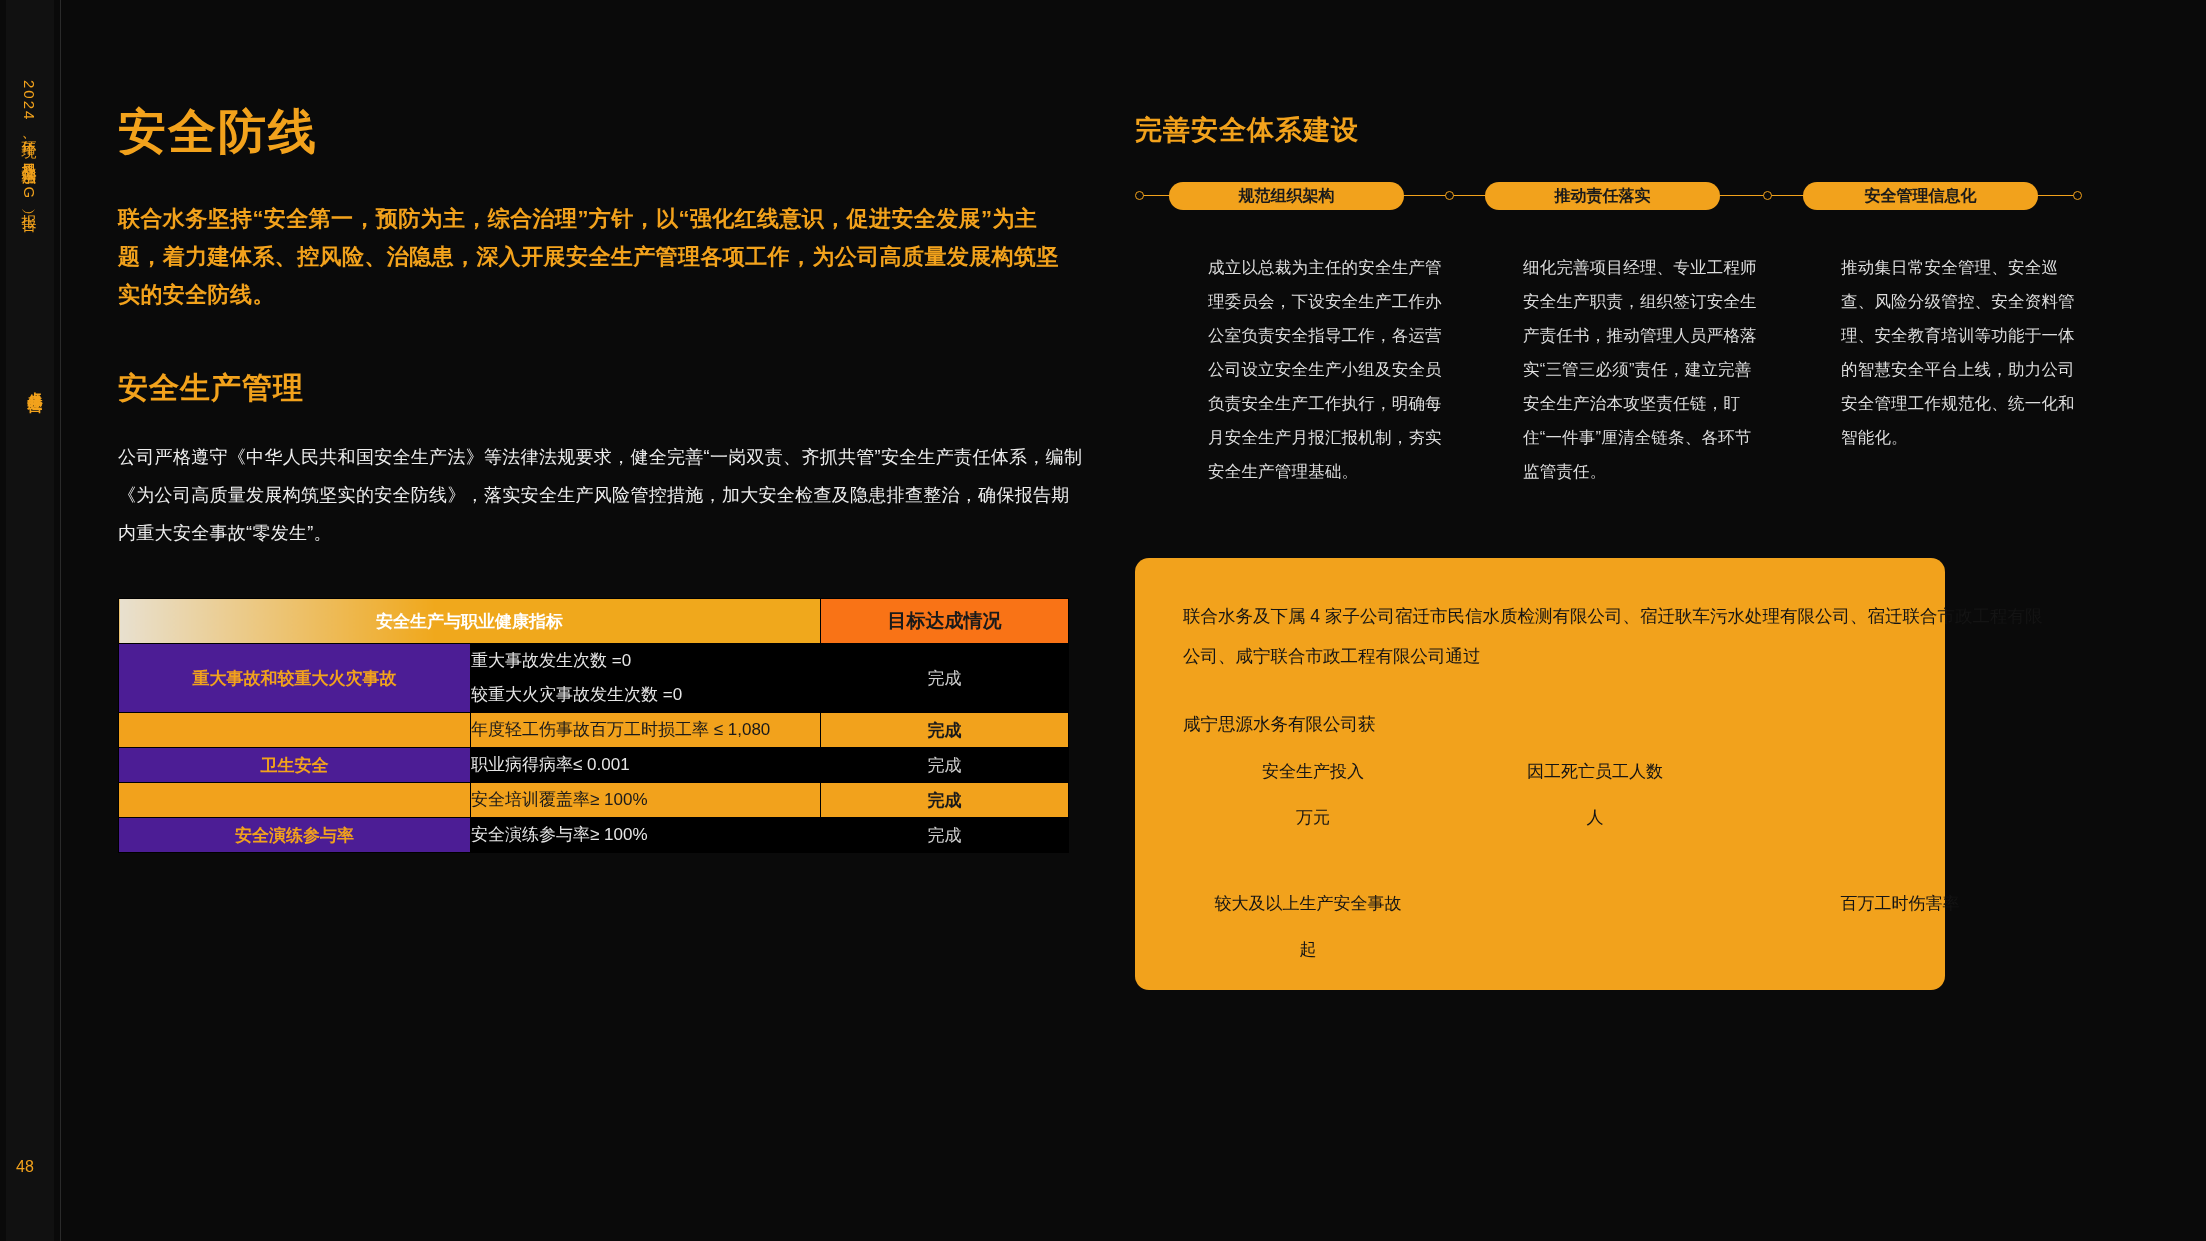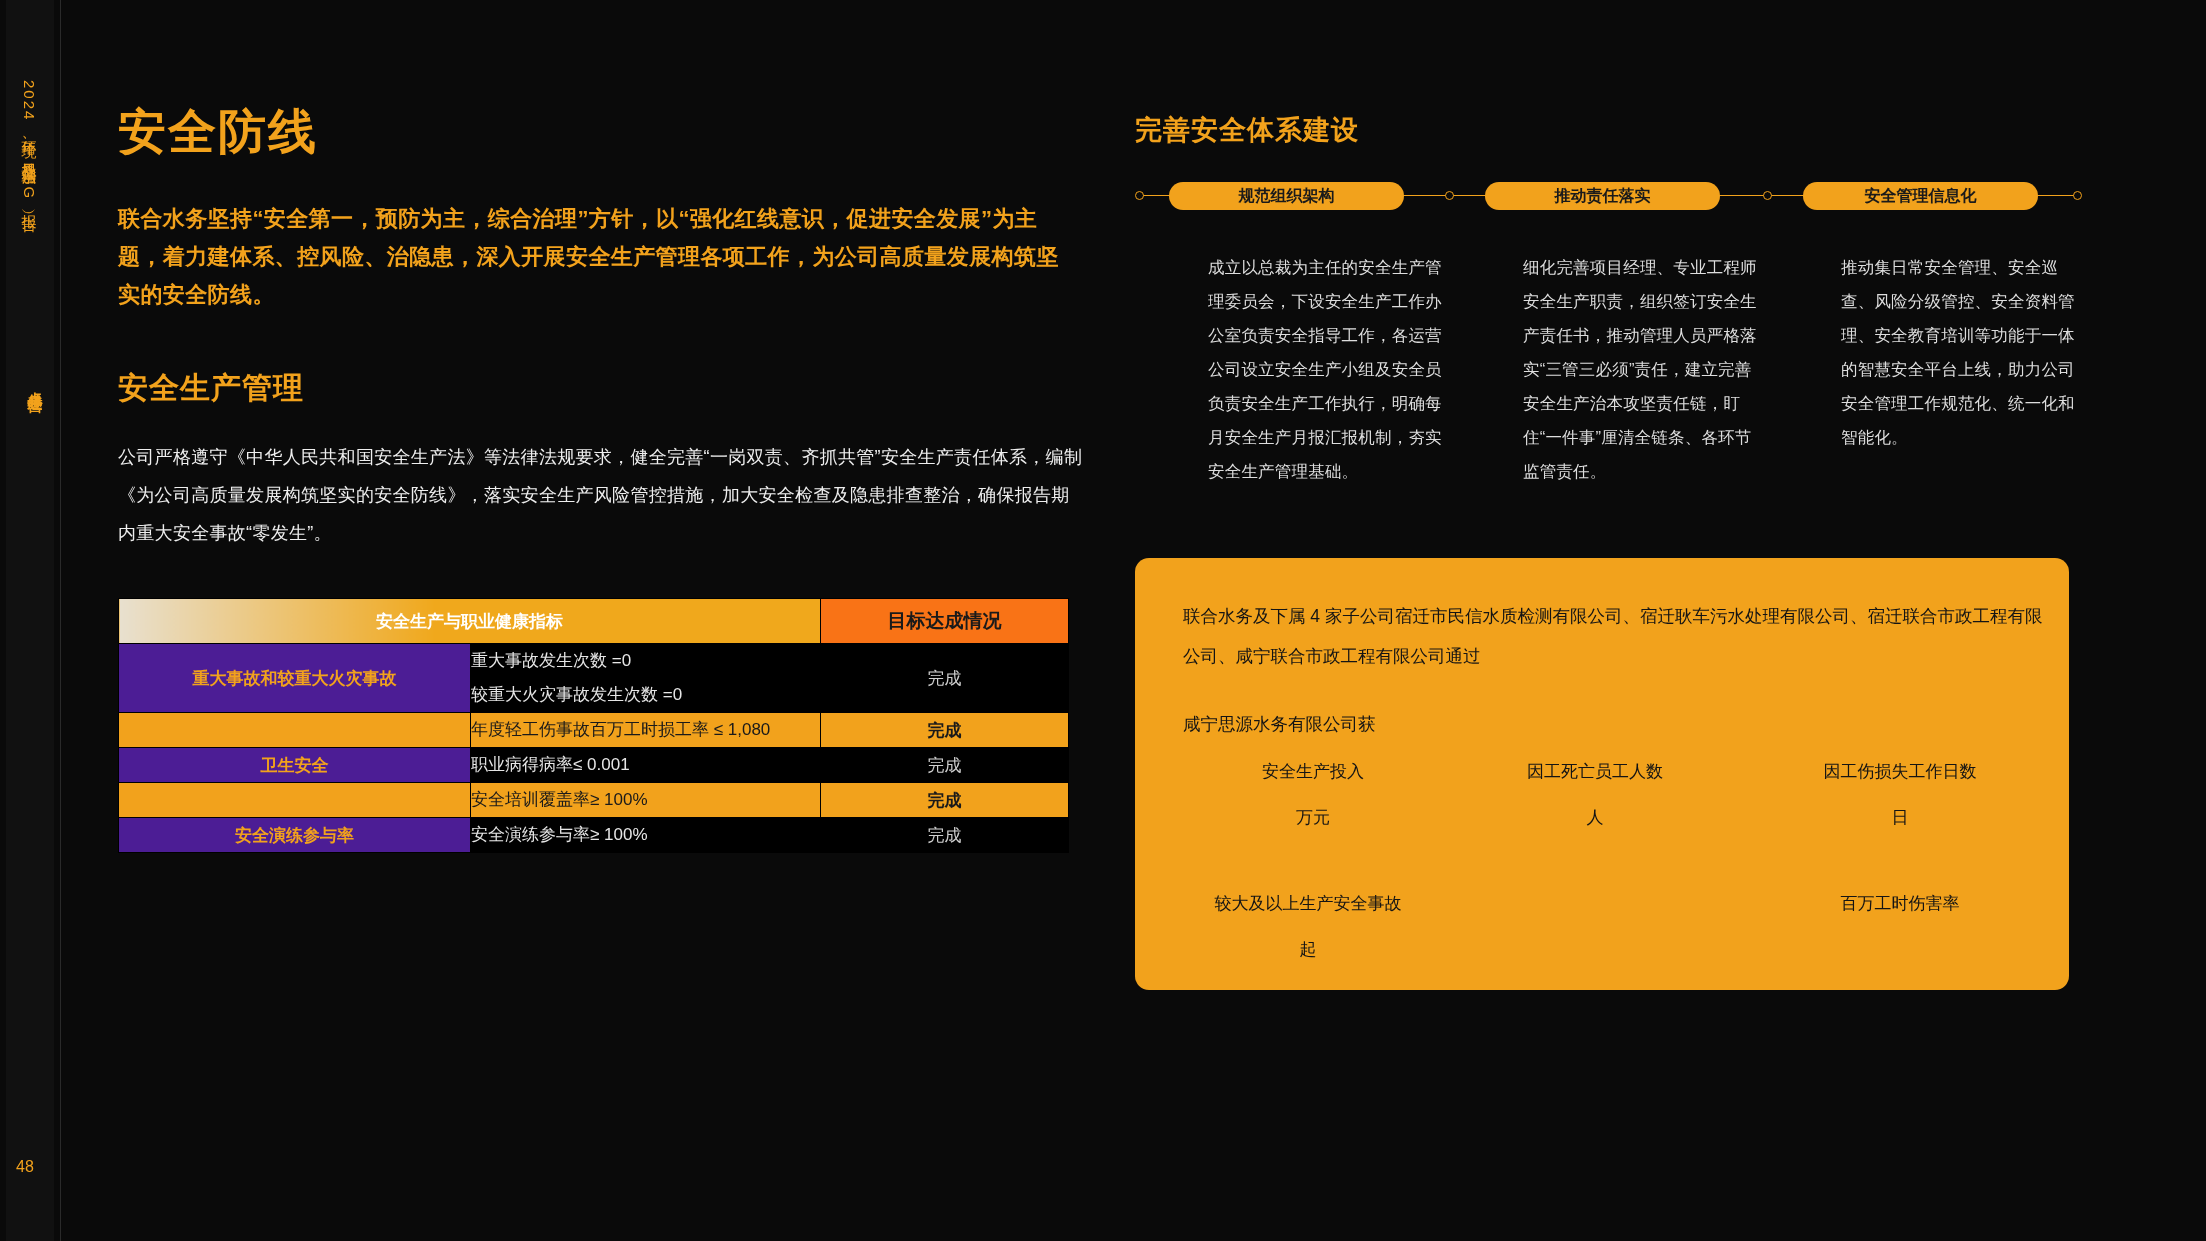--- a/index.html
+++ b/index.html
@@ -259,21 +259,21 @@
     line-height: 34px;
     letter-spacing: 0.2px;
     margin-left: 38px;
   }
 
   
   .panel {
     position: absolute;
     left: 0;
     top: 558px;
-    width: 934px;
+    width: 810px;
     height: 432px;
     background: #f2a21c;
     border-radius: 14px;
   }
   .panel-lead {
     position: absolute;
     left: 48px;
     top: 38px;
     width: 870px;
     color: #141414;
@@ -389,24 +389,20 @@
       <div class="panel-lead2">咸宁思源水务有限公司获</div>
 
       <div class="kpi" style="left:48px;top:200px;width:260px">
         <div class="kpi-label">安全生产投入</div>
         <div class="kpi-unit">万元</div>
       </div>
       <div class="kpi" style="left:330px;top:200px;width:260px">
         <div class="kpi-label">因工死亡员工人数</div>
         <div class="kpi-unit">人</div>
       </div>
-      <div class="kpi" style="left:625px;top:200px;width:280px">
-        <div class="kpi-label">因工伤损失工作日数</div>
-        <div class="kpi-unit">日</div>
-      </div>
 
       <div class="kpi" style="left:38px;top:332px;width:270px">
         <div class="kpi-label">较大及以上生产安全事故</div>
         <div class="kpi-unit">起</div>
       </div>
       <div class="kpi" style="left:625px;top:332px;width:280px">
         <div class="kpi-label">百万工时伤害率</div>
         <div class="kpi-unit"></div>
       </div>
     </div>

